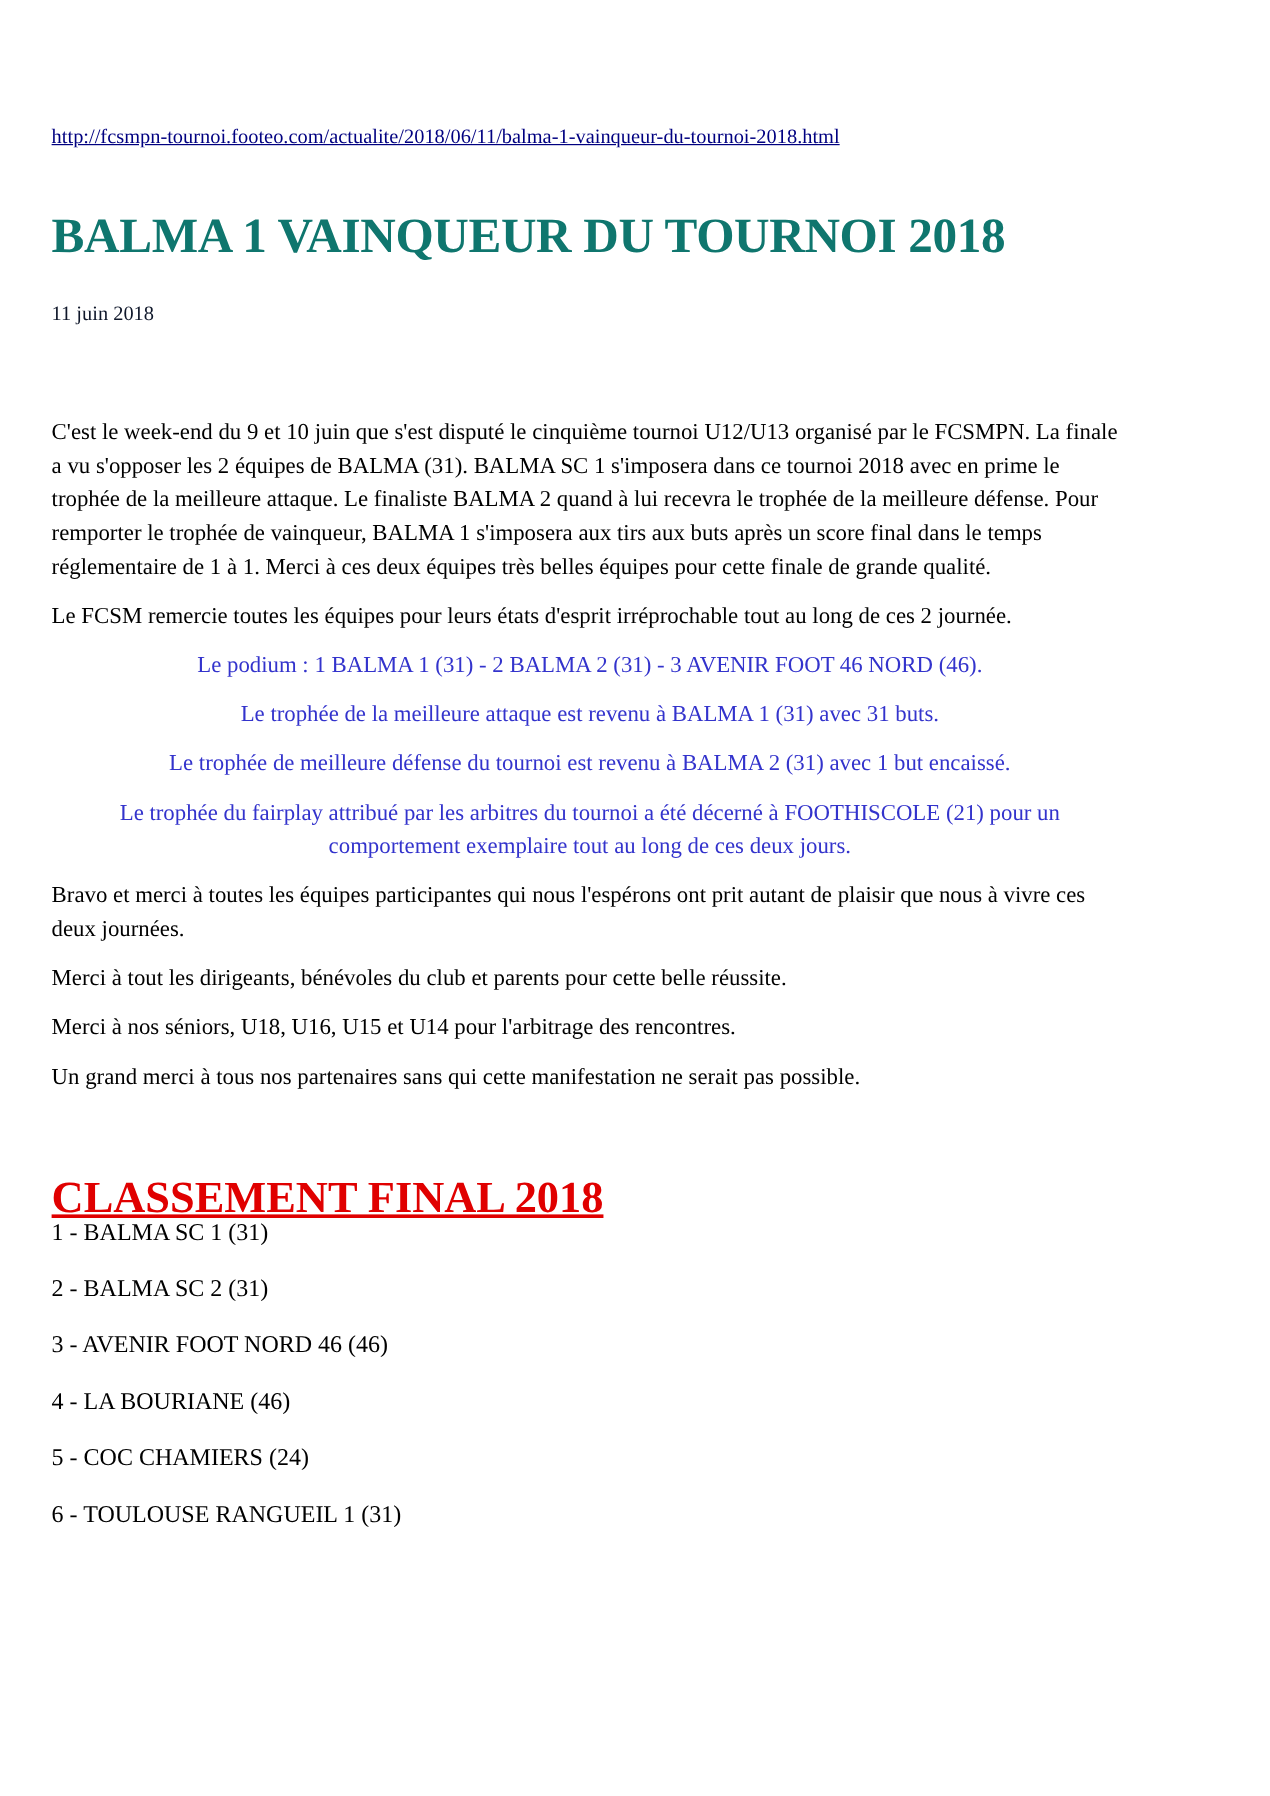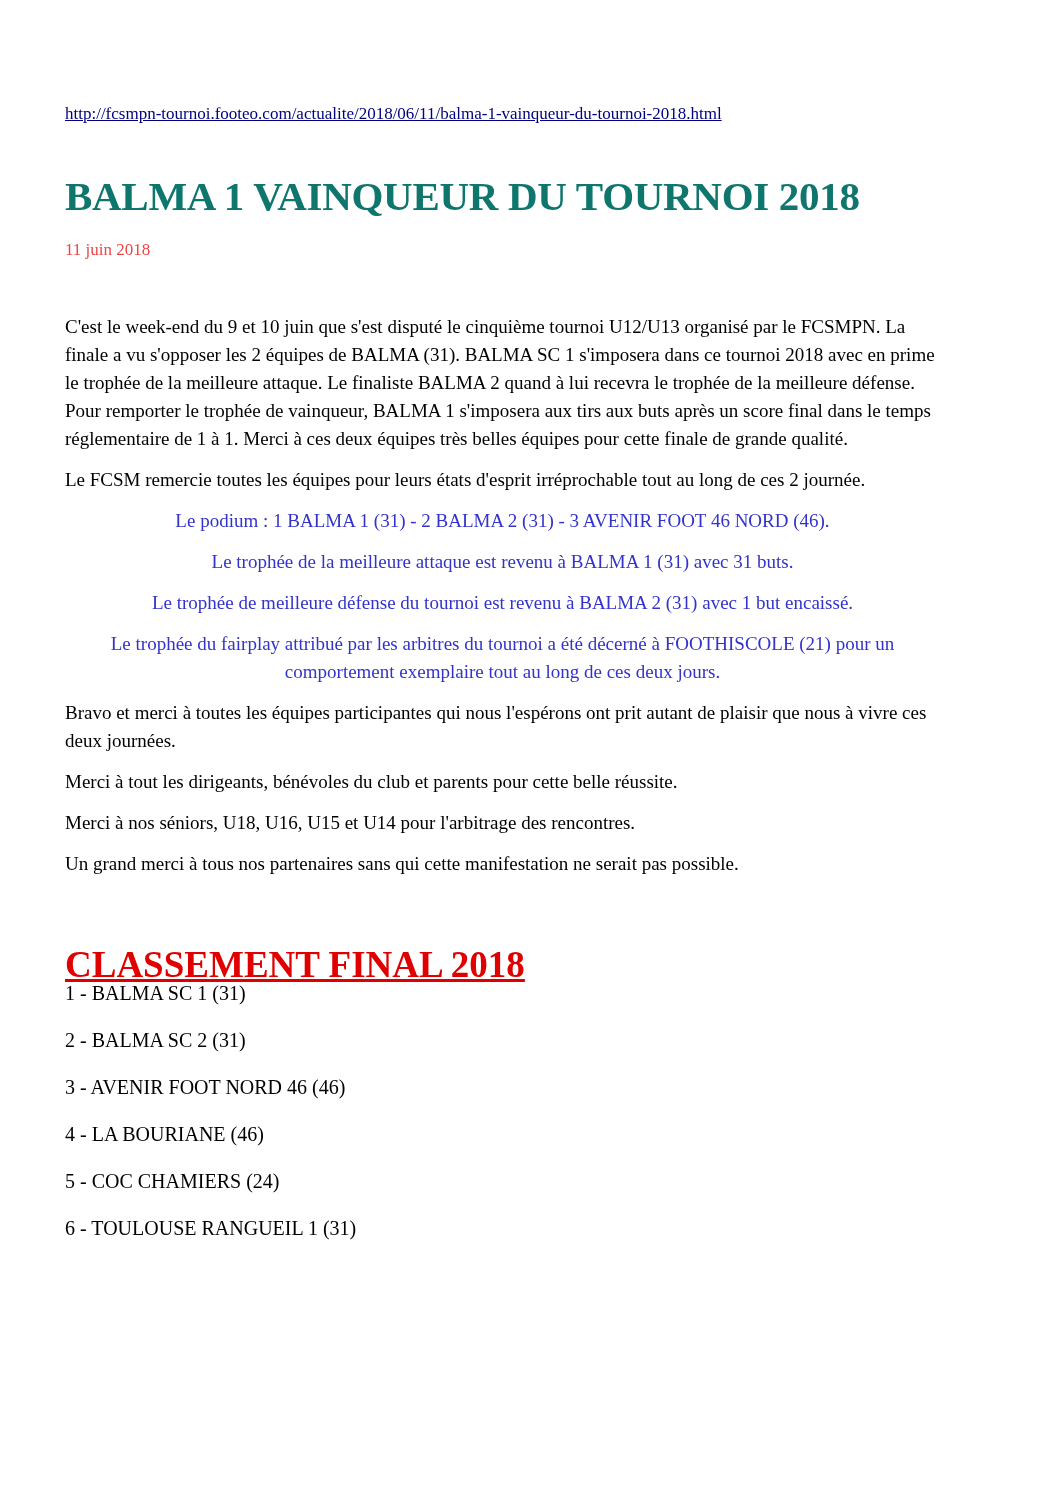--- a/index.html
+++ b/index.html
@@ -8,46 +8,46 @@
     background: #ffffff;
   }
   body {
     width: 1058px;
     height: 1497px;
     overflow: hidden;
     font-family: "Liberation Serif", "DejaVu Serif", serif;
     color: #000000;
   }
   .page {
-    padding: 103px 118px 0 65px;
+    padding: 103px 118px 0 43px;
   }
   .source-url {
     font-size: 17px;
     line-height: 22px;
     color: #000080;
     text-decoration: underline;
     word-break: break-all;
     display: inline-block;
   }
   h1.article-title {
     margin: 48px 0 0 0;
     font-size: 41px;
     line-height: 46px;
     font-weight: bold;
     letter-spacing: -0.3px;
     color: #0f766e;
   }
   .article-date {
-    margin-top: 20px;
+    margin-top: 32px;
     font-size: 17px;
     line-height: 22px;
-    color: #ef4444;
+    color: #0f172a;
   }
   .article-body {
-    margin-top: 52px;
+    margin-top: 74px;
   }
   .article-body p {
     margin: 0 0 13px 0;
     font-size: 19px;
     line-height: 28px;
     color: #000000;
   }
   .article-body p.blue {
     color: #3333cc;
     text-align: center;

